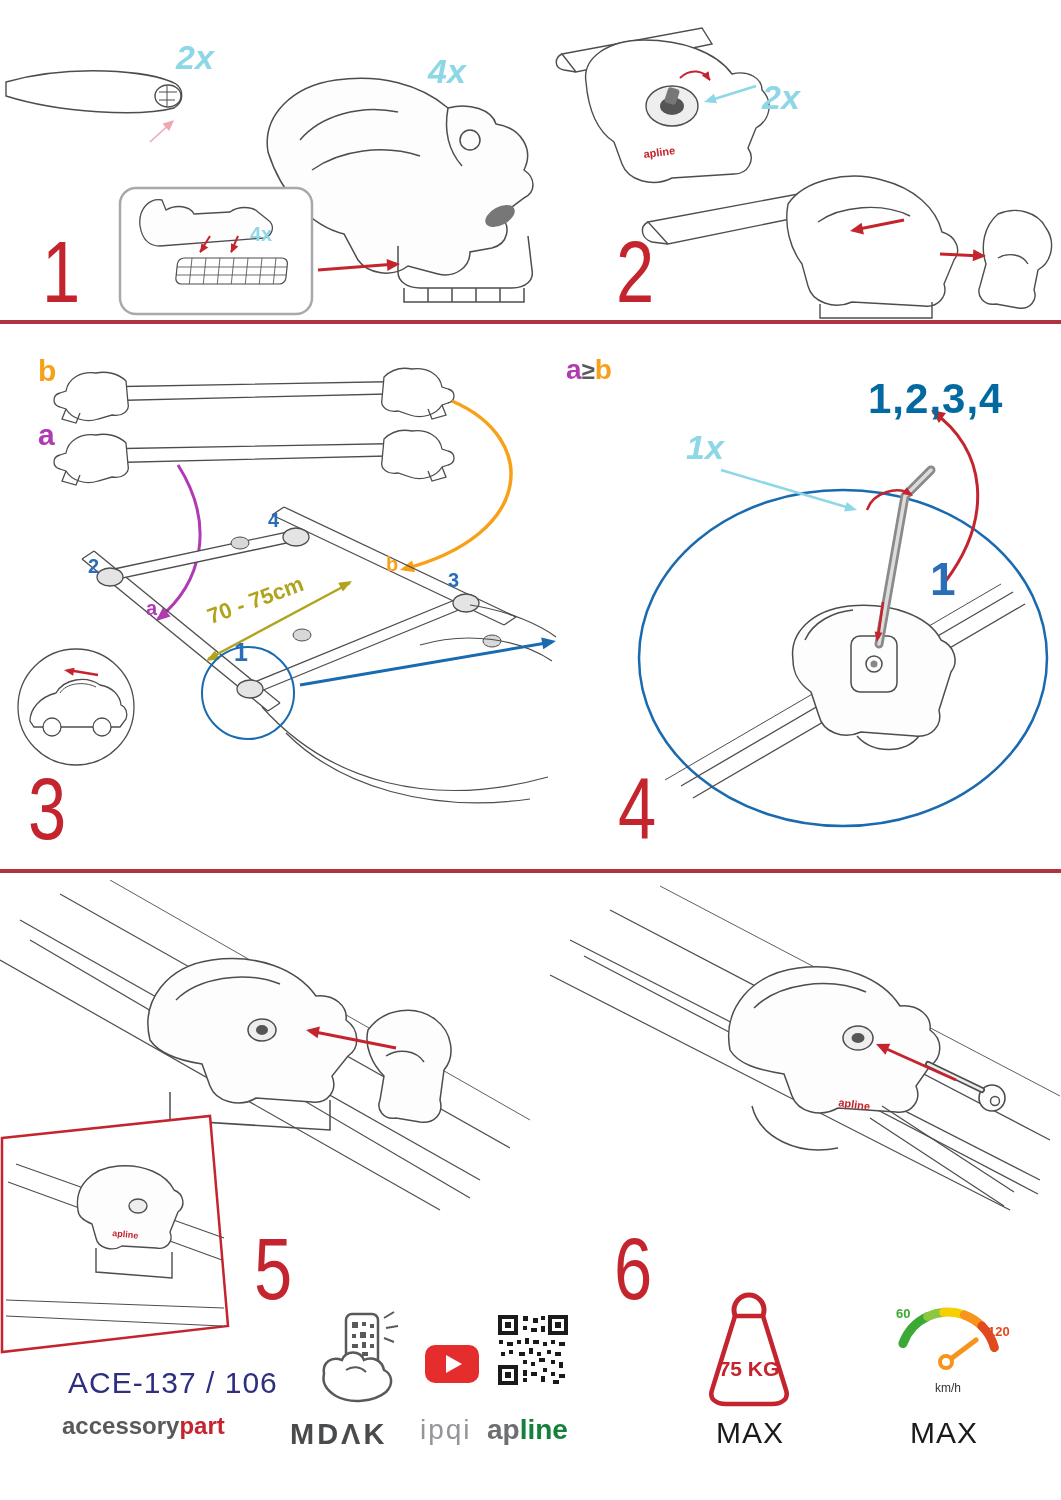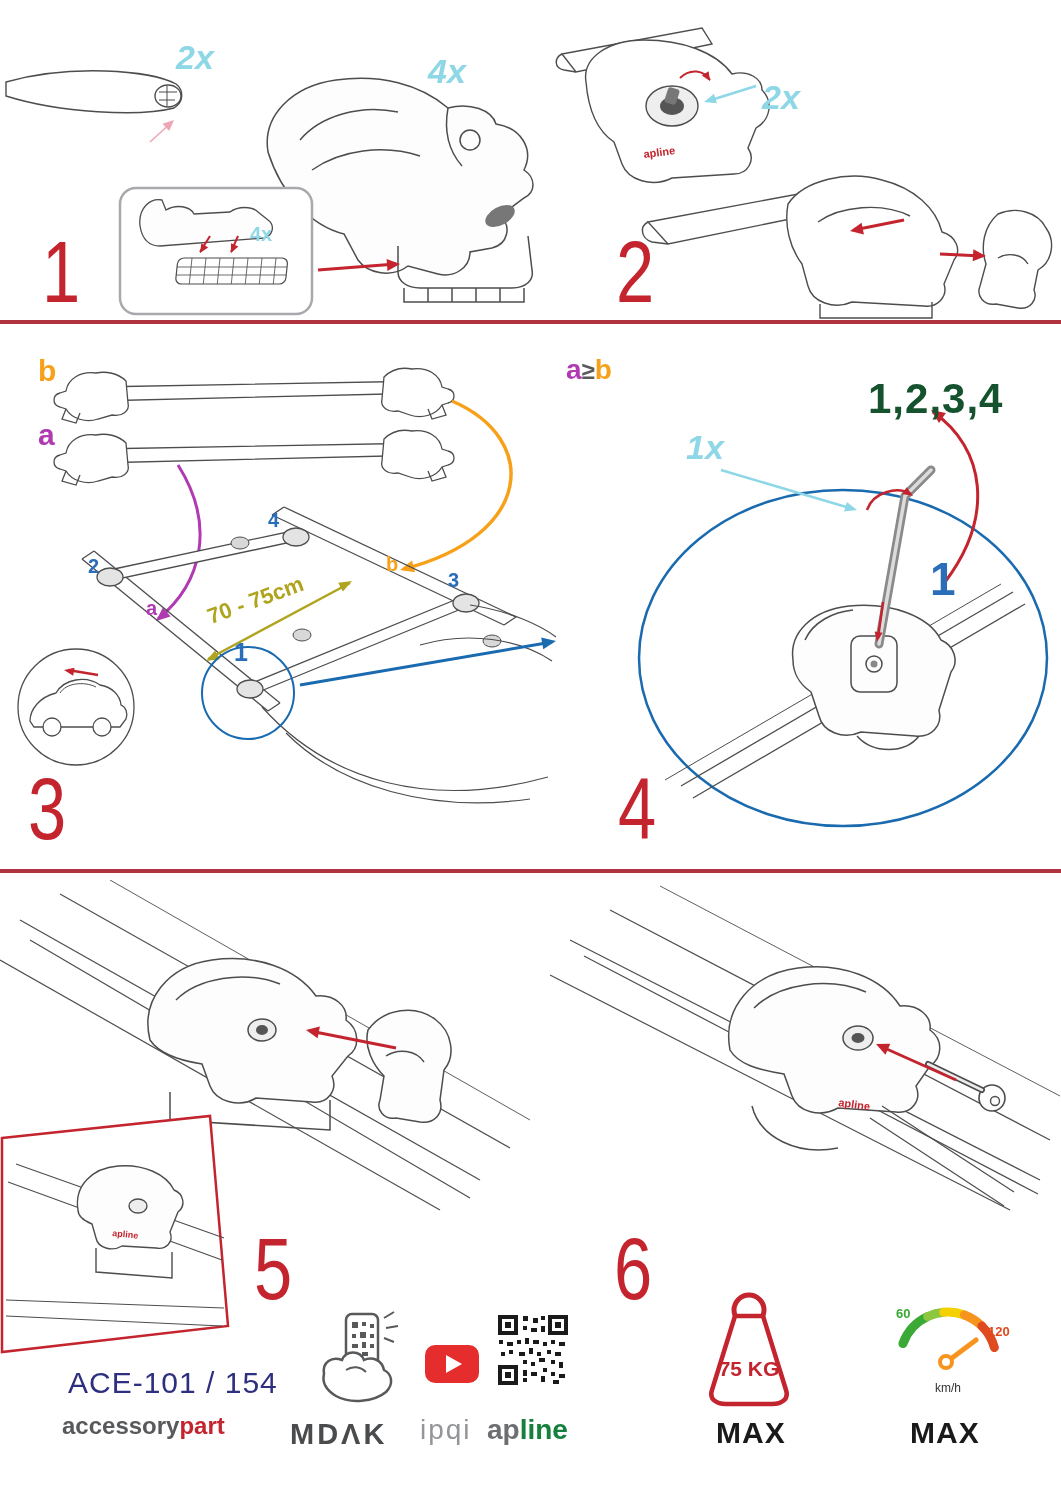--- a/index.html
+++ b/index.html
@@ -8,32 +8,32 @@
   .abs{position:absolute;}
   svg{font-family:"Liberation Sans",sans-serif;}
   .stepnum{font-size:88px;line-height:1;color:#c4242e;font-weight:400;
            transform:scale(.78,1);transform-origin:left top;}
   .qty{font-size:34px;font-weight:700;color:#8ed7e6;line-height:1;font-style:italic;}
   .qty-sm{font-size:20px;font-weight:700;color:#8ed7e6;line-height:1;}
   .letter{font-size:30px;font-weight:700;line-height:1;}
   .purple{color:#b03ab2}.orange{color:#f7a11a}
   .cond{font-size:28px;font-weight:700;line-height:1;margin-left:8px;}
   .cond .op{color:#58595b;font-size:24px;}
-  .seq{font-size:42px;font-weight:700;color:#14532d;letter-spacing:1px;line-height:1;}
+  .seq{font-size:42px;font-weight:700;color:#0369a1;letter-spacing:1px;line-height:1;}
   .pos-s3{font-size:25px;font-weight:700;color:#2a6db8;line-height:1;}
   .pos-s4{font-size:46px;font-weight:700;color:#2a6db8;line-height:1;}
   .divider{position:absolute;left:0;width:1061px;height:4px;background:#b03440;}
   .model{font-size:30px;color:#2e2f7e;letter-spacing:1px;font-weight:500;line-height:1;}
   .brand{font-size:24px;font-weight:700;line-height:1;}
   .brand .g{color:#58595b}.brand .r{color:#c4242e}
   .mdak{font-size:29px;font-weight:700;color:#4a4b4d;letter-spacing:3px;line-height:1;}
   .ipqi{font-size:28px;font-weight:500;color:#939598;letter-spacing:2px;line-height:1;}
   .apline{font-size:28px;font-weight:700;line-height:1;}
   .apline .g{color:#6d6e71}.apline .r{color:#15803d}
-  .max{font-size:30px;font-weight:700;color:#1a1a1a;line-height:1;letter-spacing:1px;}
+  .max{font-size:30px;font-weight:400;color:#1a1a1a;line-height:1;letter-spacing:1px;}
 </style>
 </head>
 <body>
 
 <div class="page">
 
   <svg class="abs" style="left:0;top:20px" width="560" height="302" viewBox="0 0 560 302">
     <g stroke="#4d4d4d" fill="#ffffff" stroke-width="1.4">
       <path d="M6 62 C 70 44, 150 50, 176 64 C 184 70, 184 82, 174 88 C 140 97, 60 93, 6 76 Z"></path>
       <ellipse cx="168" cy="76" rx="13" ry="11"></ellipse>
@@ -290,21 +290,21 @@
       <path d="M442 210 L388 184" stroke="#4d4d4d" stroke-width="6" fill="none" stroke-linecap="round"></path>
       <path d="M442 210 L388 184" stroke="#ececec" stroke-width="2.5" fill="none" stroke-linecap="round"></path>
     </g>
     <path d="M416 200 L340 166" stroke="#c4242e" stroke-width="3" fill="none"></path>
     <path d="M0 0 L-13 6 L-13 -6 Z" transform="translate(336,164) rotate(204)" fill="#c4242e"></path>
   </svg>
 
   <div class="abs stepnum" style="left:254px;top:1225px">5</div>
   <div class="abs stepnum" style="left:614px;top:1225px">6</div>
 
-  <div class="abs model" style="left:68px;top:1368px">ACE-101 / 154</div>
+  <div class="abs model" style="left:68px;top:1368px">ACE-137 / 106</div>
   <div class="abs brand" style="left:62px;top:1414px"><span class="g">accessory</span><span class="r">part</span></div>
 
   <svg class="abs" style="left:316px;top:1308px" width="90" height="98" viewBox="0 0 90 98">
     <rect x="30" y="6" width="32" height="54" rx="6" fill="#fff" stroke="#58595b" stroke-width="2.5"></rect>
     <path fill="#58595b" d="M36 14h6v6h-6z M46 14h4v4h-4z M54 16h4v4h-4z M36 26h4v4h-4z M44 24h6v6h-6z M54 26h4v4h-4z M36 36h6v4h-6z M46 34h4v6h-4z M54 36h4v4h-4z M38 46h4v4h-4z M46 44h6v4h-6z"></path>
     <path d="M68 10 L78 4 M70 20 L82 18 M68 30 L78 34" stroke="#58595b" stroke-width="2" fill="none"></path>
     <path d="M8 66 C 6 54, 16 48, 26 52 C 30 42, 44 42, 48 52 C 56 48, 66 52, 68 62 C 76 66, 78 76, 70 84 C 58 94, 34 96, 20 88 C 10 82, 6 74, 8 66 Z" fill="#fff" stroke="#58595b" stroke-width="2.5"></path>
     <path d="M30 62 C 36 58, 44 58, 50 64" stroke="#58595b" stroke-width="2" fill="none"></path>
   </svg>
   <div class="abs mdak" style="left:290px;top:1420px">MDΛK</div>

